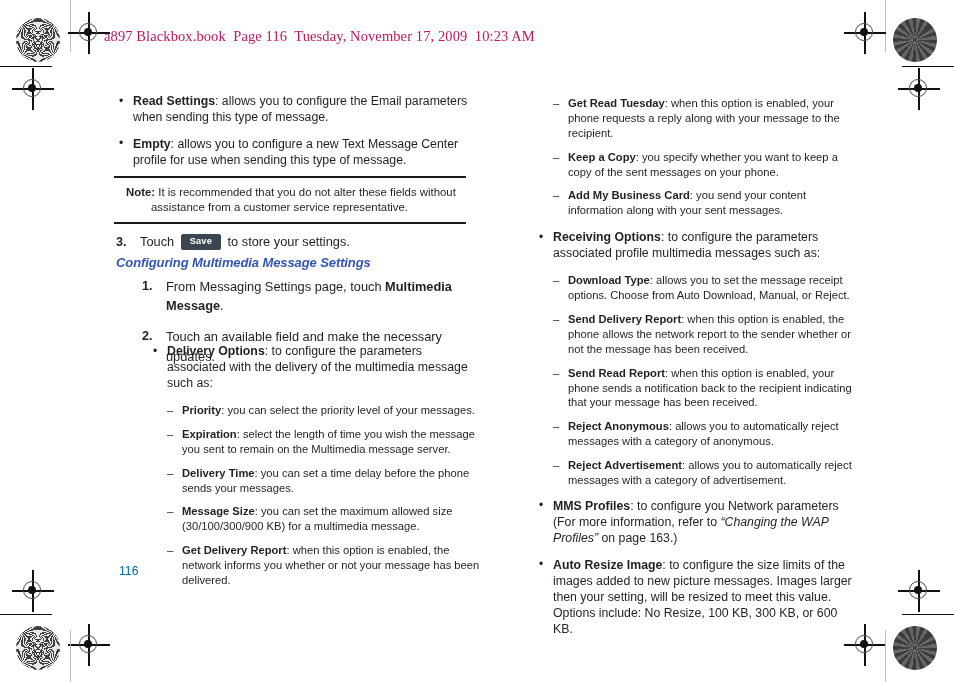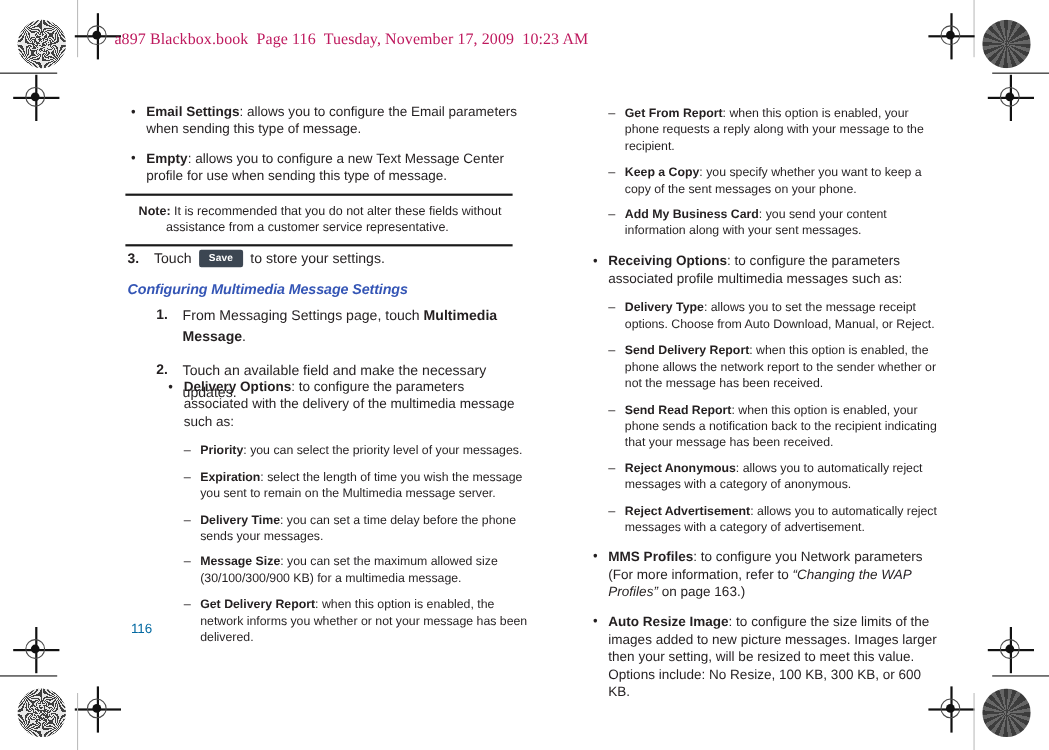--- a/index.html
+++ b/index.html
@@ -183,21 +183,21 @@
   .softkey {
     display: inline-block;
     background: #3c4652;
     color: #ffffff;
     font-size: 9.2px;
     font-weight: bold;
     letter-spacing: .2px;
     padding: 3px 9px 3px 9px;
     border-radius: 2px;
     vertical-align: 2px;
-    margin: 1px 3px;
+    margin: 8px 3px;
     line-height: 1.05;
   }
 
   
   .sect-head {
     position: absolute;
     left: 116px;
     top: 255px;
     font-size: 13px;
     font-weight: bold;
@@ -305,21 +305,21 @@
 </div>
 
 <div class="doc-header">a897 Blackbox.book  Page 116  Tuesday, November 17, 2009  10:23 AM</div>
 
 <div class="page">
 
   <div class="col col-left">
 
     <div class="b1">
       <span class="mk">•</span>
-      <b>Email Settings</b><span>: allows you to configure the Email parameters when sending this type of message.</span>
+      <b>Read Settings</b><span>: allows you to configure the Email parameters when sending this type of message.</span>
     </div>
 
     <div class="b1">
       <span class="mk">•</span>
       <b>Empty</b><span>: allows you to configure a new Text Message Center profile for use when sending this type of message.</span>
     </div>
   </div>
 
   <div class="note">
     <div class="note-body"><span class="note-label">Note:</span> <span>It is recommended that you do not alter these fields without assistance from a customer service representative.</span></div>
@@ -365,39 +365,39 @@
     <div class="b2">
       <span class="mk">–</span>
       <b>Get Delivery Report</b><span>: when this option is enabled, the network informs you whether or not your message has been delivered.</span>
     </div>
   </div>
 
   <div class="blk-r1">
 
     <div class="b2">
       <span class="mk">–</span>
-      <b>Get From Report</b><span>: when this option is enabled, your phone requests a reply along with your message to the recipient.</span>
+      <b>Get Read Tuesday</b><span>: when this option is enabled, your phone requests a reply along with your message to the recipient.</span>
     </div>
     <div class="b2">
       <span class="mk">–</span>
       <b>Keep a Copy</b><span>: you specify whether you want to keep a copy of the sent messages on your phone.</span>
     </div>
     <div class="b2">
       <span class="mk">–</span>
       <b>Add My Business Card</b><span>: you send your content information along with your sent messages.</span>
     </div>
 
     <div class="b1" style="margin-top:12px;">
       <span class="mk">•</span>
       <b>Receiving Options</b><span>: to configure the parameters associated profile multimedia messages such as:</span>
     </div>
 
     <div class="b2">
       <span class="mk">–</span>
-      <b>Delivery Type</b><span>: allows you to set the message receipt options. Choose from Auto Download, Manual, or Reject.</span>
+      <b>Download Type</b><span>: allows you to set the message receipt options. Choose from Auto Download, Manual, or Reject.</span>
     </div>
     <div class="b2">
       <span class="mk">–</span>
       <b>Send Delivery Report</b><span>: when this option is enabled, the phone allows the network report to the sender whether or not the message has been received.</span>
     </div>
     <div class="b2">
       <span class="mk">–</span>
       <b>Send Read Report</b><span>: when this option is enabled, your phone sends a notification back to the recipient indicating that your message has been received.</span>
     </div>
     <div class="b2">

